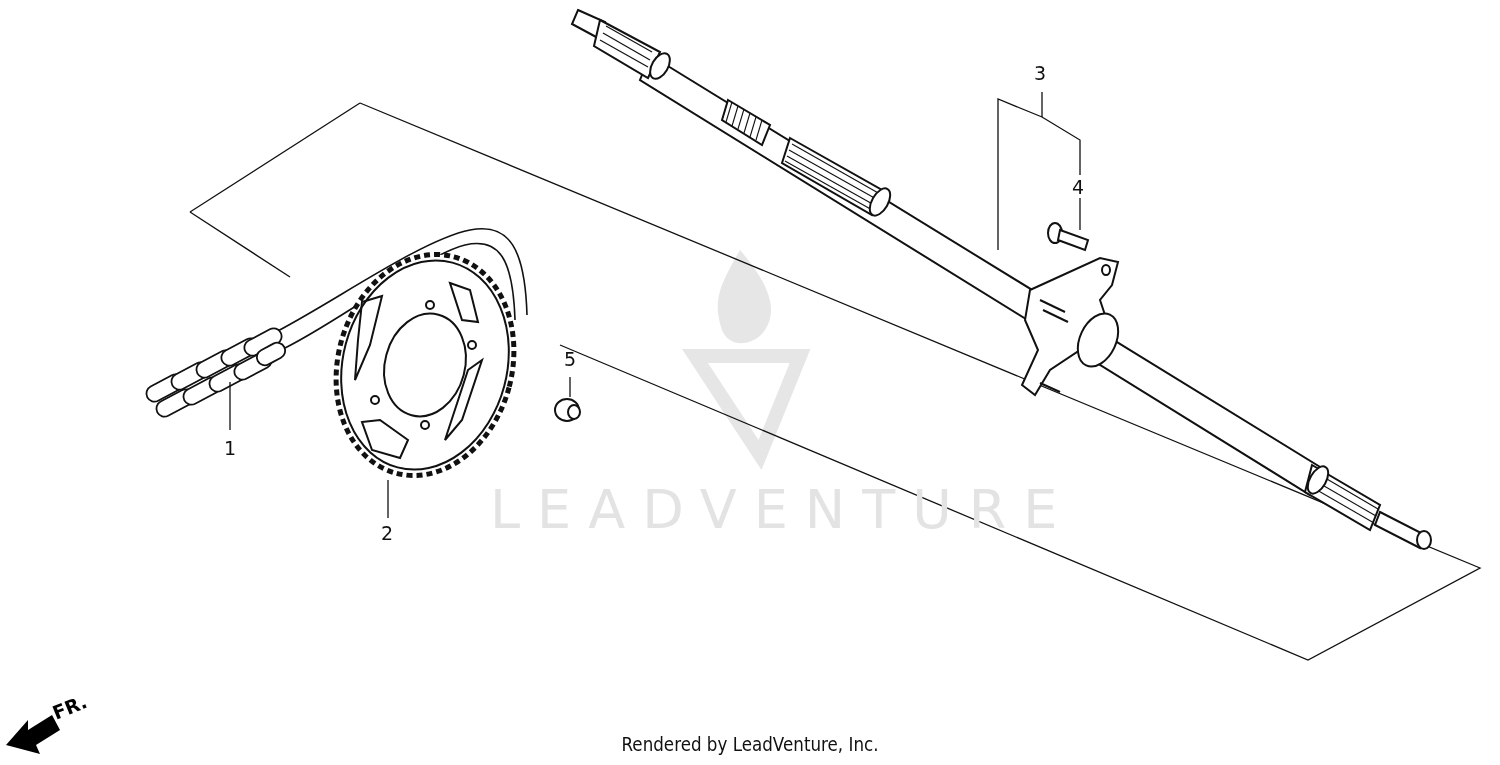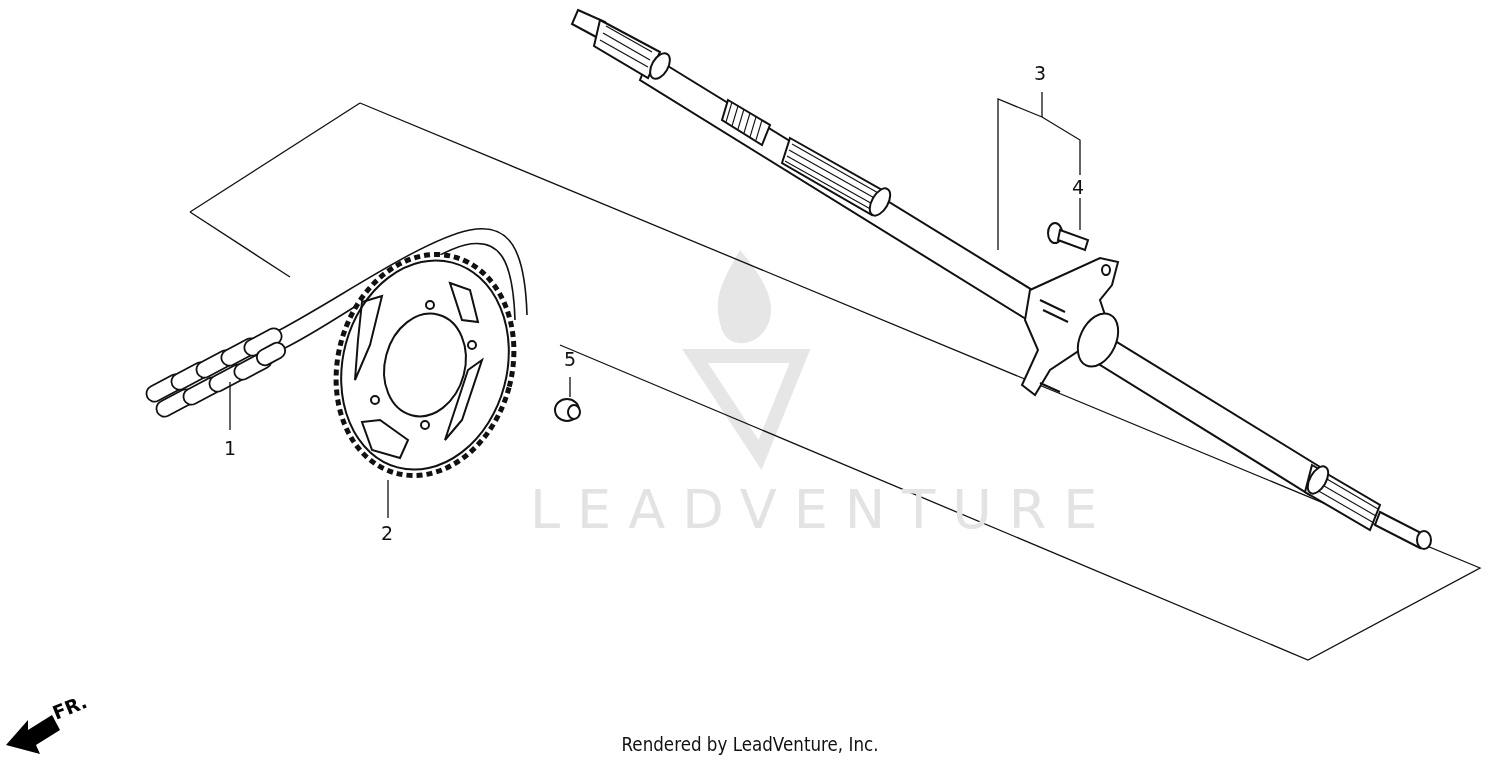--- a/index.html
+++ b/index.html
@@ -1,19 +1,19 @@
 <!DOCTYPE html>
 <html><head>
 <meta charset="utf-8">
 <style>
   html, body { margin: 0; padding: 0; background: #ffffff; }
   body { width: 1500px; height: 765px; position: relative; overflow: hidden; font-family: "DejaVu Sans", sans-serif; }
   #diagram { position: absolute; left: 0; top: 0; width: 1500px; height: 765px; }
   .callout { position: absolute; font-family: "DejaVu Sans", sans-serif; font-size: 19px; color: #111; line-height: 1; }
-  .watermark-text { position: absolute; left: 490px; top: 478px; font-family: "DejaVu Sans", sans-serif; font-size: 54px; letter-spacing: 17px; color: #e3e3e3; font-weight: normal; margin-left: 40px; }
+  .watermark-text { position: absolute; left: 490px; top: 478px; font-family: "DejaVu Sans", sans-serif; font-size: 54px; letter-spacing: 17px; color: #e3e3e3; font-weight: normal; }
   .footer { position: absolute; left: 0; width: 1500px; top: 733px; text-align: center; font-family: "DejaVu Sans", sans-serif; font-size: 19px; color: #111; transform: scaleX(0.88); }
   .fr-label { position: absolute; left: 52px; top: 696px; font-family: "DejaVu Sans", sans-serif; font-weight: bold; font-size: 19px; transform: rotate(-22deg); color: #000; }
 </style>
 </head>
 <body>
 
 <svg id="diagram" viewBox="0 0 1500 765" xmlns="http://www.w3.org/2000/svg">
 
   <g fill="#e6e6e6" stroke="none">
     <path d="M740 250 C 720 285, 712 300, 722 330 C 730 350, 755 345, 765 330 C 778 310, 770 285, 740 250 Z"></path>

